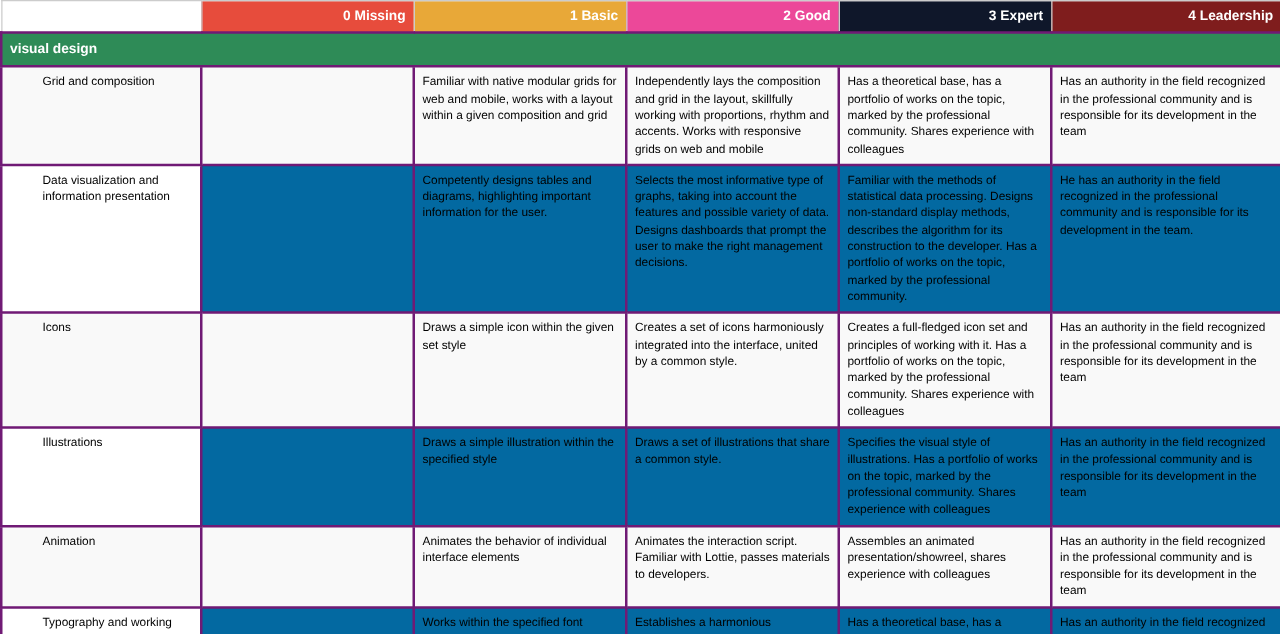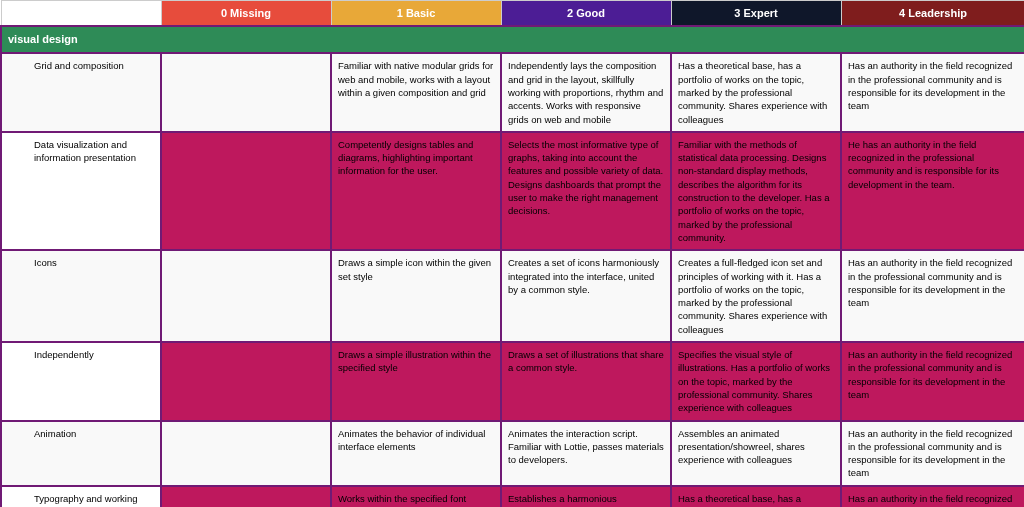--- a/index.html
+++ b/index.html
@@ -13,29 +13,29 @@
     col.col-0 { width: 170px; }
     col.col-1 { width: 170px; }
     col.col-2 { width: 170px; }
     col.col-3 { width: 170px; }
     col.col-4 { width: 184px; }
 
     thead tr th {
       padding: 6px 6px;
       font-weight: bold;
       font-size: 11px;
-      text-align: center;
+      text-align: right;
       border: 1px solid #ccc;
       color: #fff;
     }
 
     th.th-skill { background: #fff; color: #000; border: 1px solid #ccc; }
     th.th-0 { background: #e74c3c; }
     th.th-1 { background: #e8a838; }
-    th.th-2 { background: #4c1d95; }
+    th.th-2 { background: #ec4899; }
     th.th-3 { background: #0f172a; }
     th.th-4 { background: #7f1d1d; }
 
     tbody tr td {
       padding: 5px 6px;
       vertical-align: top;
       border: 2px solid #701a75;
       font-size: 9.5px;
       line-height: 1.4;
     }
@@ -49,21 +49,21 @@
     }
 
     tbody tr:not(.section-header) td:first-child {
       font-size: 9.5px;
       font-weight: normal;
       background: #fff;
       padding-left: 32px;
     }
 
     tbody tr:not(.section-header) td {
-      background: #be185d;
+      background: #0369a1;
     }
 
     tbody tr:not(.section-header):nth-child(even) td {
       background: #f9f9f9;
     }
   </style>
 </head>
 <body>
 
 <div class="table-container">
@@ -108,21 +108,21 @@
         </tr>
         <tr>
           <td>Icons</td>
           <td></td>
           <td>Draws a simple icon within the given set style</td>
           <td>Creates a set of icons harmoniously integrated into the interface, united by a common style.</td>
           <td>Creates a full-fledged icon set and principles of working with it. Has a portfolio of works on the topic, marked by the professional community. Shares experience with colleagues</td>
           <td>Has an authority in the field recognized in the professional community and is responsible for its development in the team</td>
         </tr>
         <tr>
-          <td>Independently</td>
+          <td>Illustrations</td>
           <td></td>
           <td>Draws a simple illustration within the specified style</td>
           <td>Draws a set of illustrations that share a common style.</td>
           <td>Specifies the visual style of illustrations. Has a portfolio of works on the topic, marked by the professional community. Shares experience with colleagues</td>
           <td>Has an authority in the field recognized in the professional community and is responsible for its development in the team</td>
         </tr>
         <tr>
           <td>Animation</td>
           <td></td>
           <td>Animates the behavior of individual interface elements</td>

